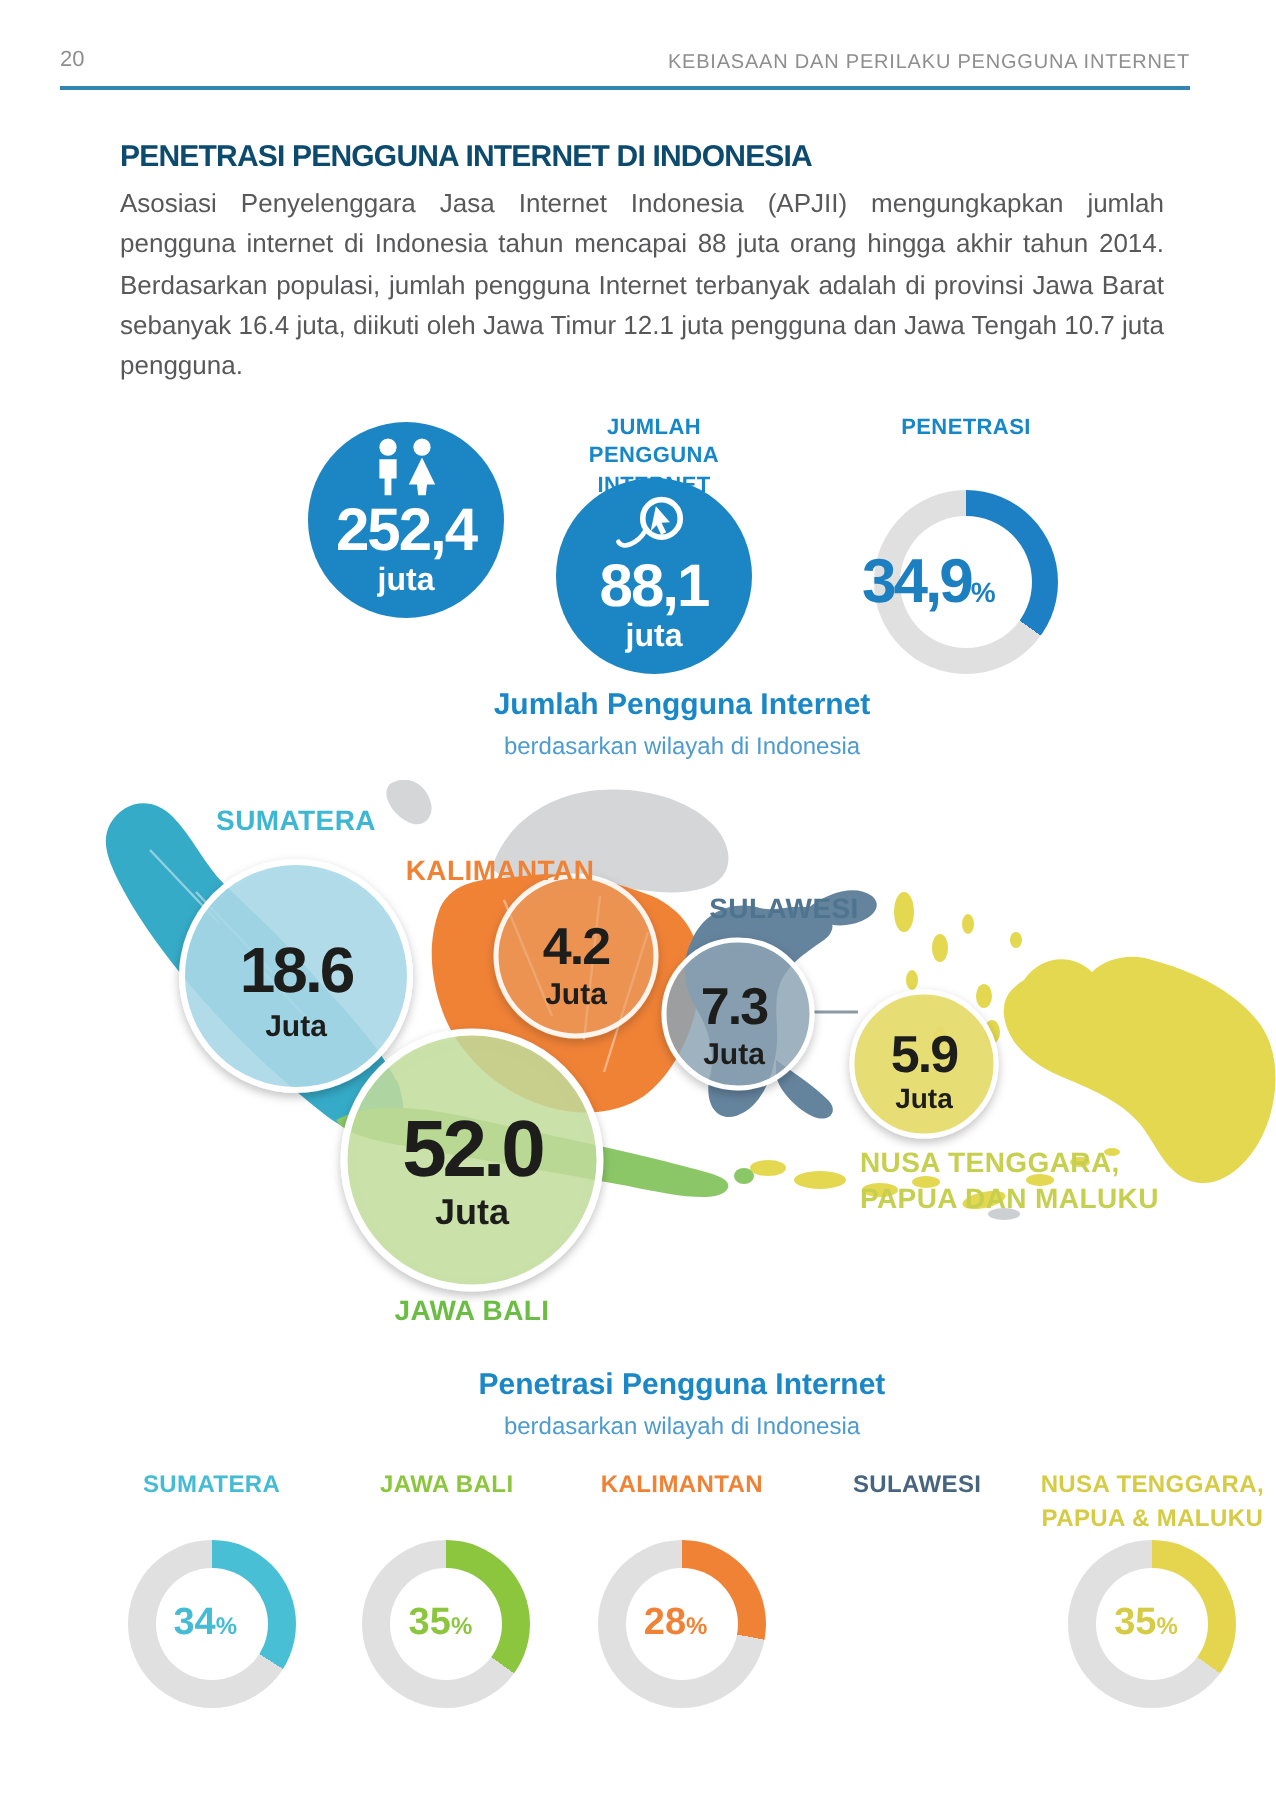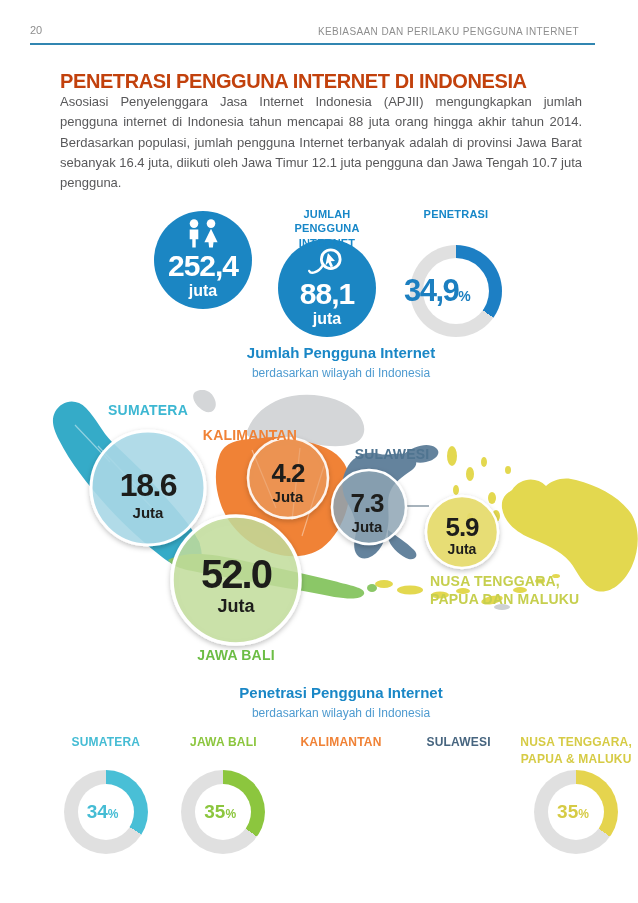--- a/index.html
+++ b/index.html
@@ -1,27 +1,27 @@
 <!DOCTYPE html>
 <html><head>
 <meta charset="utf-8">
 <style>
   html,body{margin:0;padding:0;background:#fff;}
   .page{position:relative;width:638px;height:903px;background:#fff;overflow:hidden;
         font-family:"Liberation Sans",sans-serif;padding-left:16px;}
 
   
   .hdr-num{position:absolute;left:30px;top:24px;font-size:11px;color:#8e8e8e;}
-  .hdr-right{position:absolute;left:184px;top:26px;width:395px;text-align:right;
+  .hdr-right{position:absolute;left:200px;top:26px;width:395px;text-align:right;
              font-size:10px;color:#8e8e8e;letter-spacing:.4px;}
   .hdr-line{position:absolute;left:30px;top:43px;width:565px;height:2px;background:#3186b1;}
 
   
-  .title{position:absolute;left:60px;top:70px;font-size:20px;font-weight:bold;
-         color:#c2410c;letter-spacing:-.4px;}
+  .title{position:absolute;left:60px;top:70px;font-size:15px;font-weight:bold;
+         color:#0c4a6e;letter-spacing:-.4px;}
   .intro{position:absolute;left:60px;top:92px;width:522px;font-size:13px;line-height:1.56;
          color:#58585a;text-align:justify;}
 
   
   .stat{position:absolute;text-align:center;}
   .stat-label{font-size:11px;font-weight:bold;color:#1787c8;line-height:1.3;
               letter-spacing:.2px;height:28px;}
   .stat-circle{width:98px;height:98px;border-radius:50%;background:#1b86c3;color:#fff;
                margin:4px auto 0;display:flex;flex-direction:column;align-items:center;
                justify-content:center;}
@@ -99,21 +99,21 @@
       <svg class="stat-icon" width="46" height="30" viewBox="0 0 46 32">
         <circle cx="27" cy="13" r="10" fill="none" stroke="#ffffff" stroke-width="3"></circle>
         <path d="M18.5,19.5 C14,27 6,29.5 4,25.5" fill="none" stroke="#ffffff" stroke-width="2.5" stroke-linecap="round"></path>
         <path d="M24,6.5 L31.5,15 L27,15.3 L29.5,20.4 L26.8,21.7 L24.4,16.6 L21.2,19.9 Z" fill="#ffffff"></path>
       </svg>
       <div class="stat-value">88,1</div>
       <div class="stat-unit">juta</div>
     </div>
   </div>
 
-  <div class="stat" style="left:401px;top:207px;width:110px;text-align:center;">
+  <div class="stat" style="left:428px;top:207px;width:110px;text-align:center;">
     <div class="stat-label">
       <span>PENETRASI</span>
     </div>
     <div class="donut" style="background: conic-gradient(rgb(29, 127, 196) 0deg, rgb(29, 127, 196) 34.9%, rgb(224, 224, 224) 34.9%, rgb(224, 224, 224) 100%);">
       <div class="donut-text">
         <span>34,9</span><span class="pct">%</span>
       </div>
     </div>
   </div>
 
@@ -228,20 +228,25 @@
           <span>35</span><span class="pct">%</span>
         </div>
       </div>
     </div>
 
     <div class="pd-cell">
       <div class="pd-label c-orange">
         <span>KALIMANTAN</span><br>
         <span></span>
       </div>
+      <div class="pd-donut" style="background: conic-gradient(rgb(240, 130, 54) 0deg, rgb(240, 130, 54) 28%, rgb(224, 224, 224) 28%, rgb(224, 224, 224) 100%);">
+        <div class="pd-value c-orange">
+          <span>28</span><span class="pct">%</span>
+        </div>
+      </div>
     </div>
 
     <div class="pd-cell">
       <div class="pd-label c-slate">
         <span>SULAWESI</span><br>
         <span></span>
       </div>
     </div>
 
     <div class="pd-cell">

